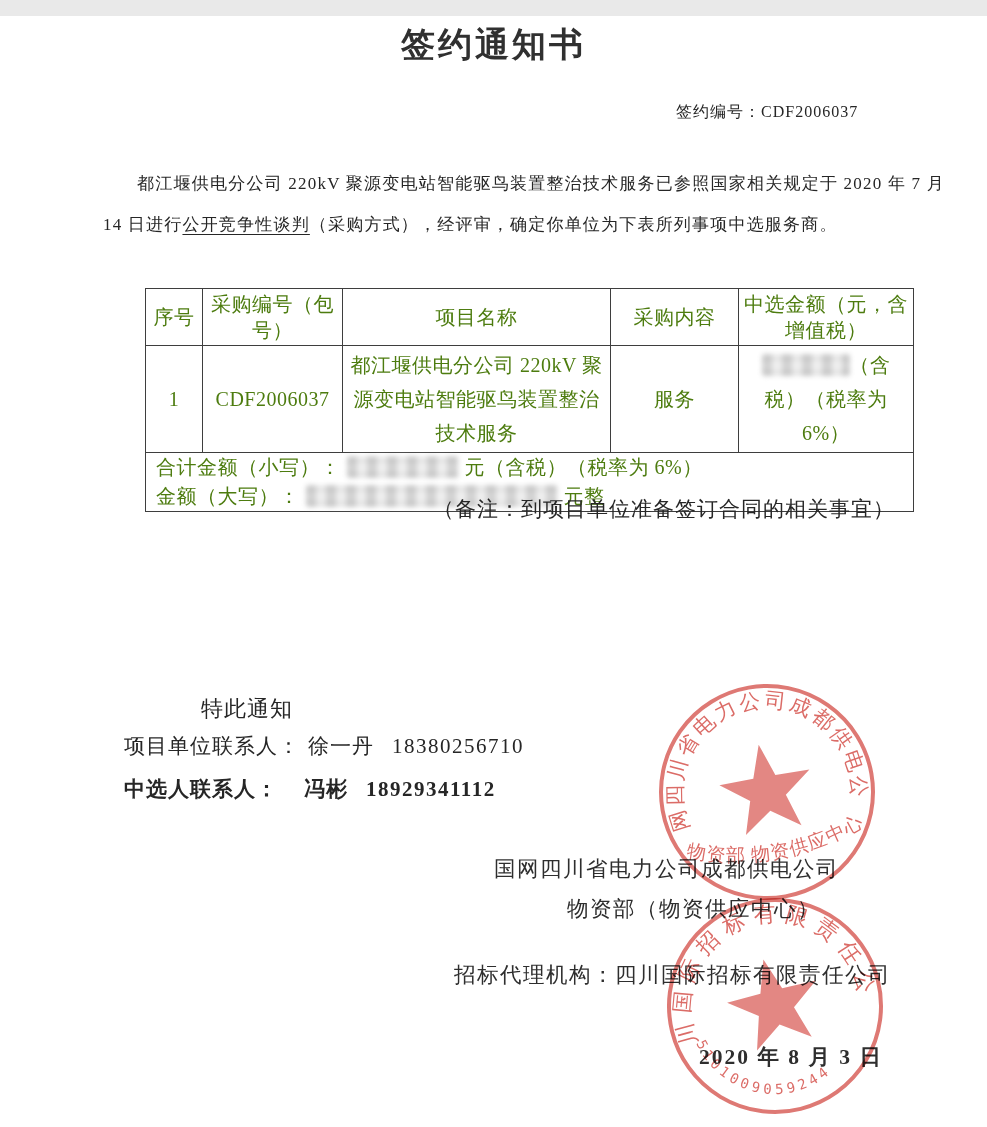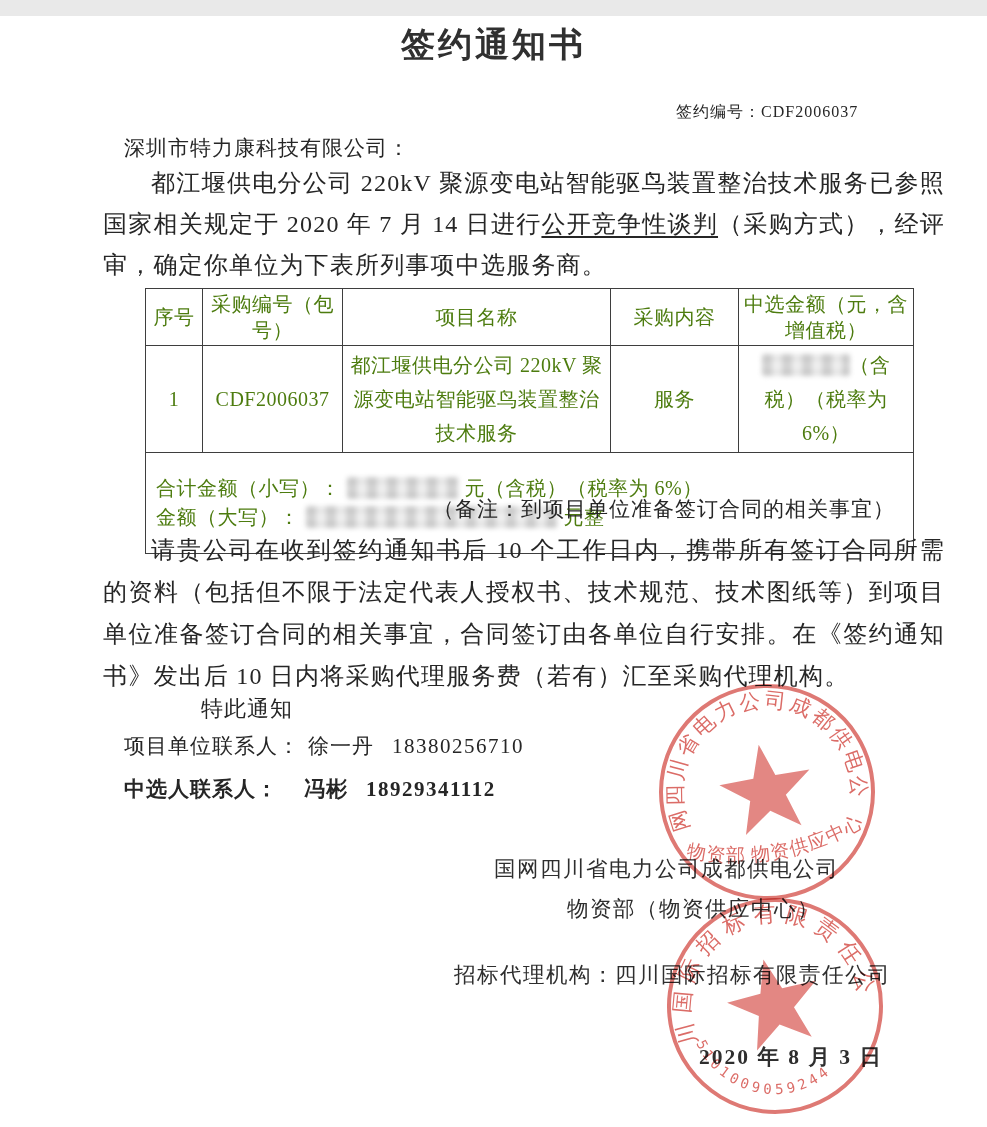--- a/index.html
+++ b/index.html
@@ -16,21 +16,21 @@
   .doc-title{
     top:6px;left:0;width:100%;
     text-align:center;
     font-size:34px;font-weight:600;letter-spacing:3px;
     color:#303030;
   }
   .ref-line{top:86px;left:676px;font-size:16px;letter-spacing:1px;}
   .salutation{top:118px;left:124px;font-size:21px;letter-spacing:1px;}
   .para{
     left:103px;width:842px;
-    font-size:24px;line-height:41px;
+    font-size:17px;line-height:41px;
     text-align:justify;text-indent:2em;
     letter-spacing:1.2px;
   }
   .para1{top:147px;}
   .para2{top:513px;line-height:42px;}
   .u{text-decoration:underline;text-underline-offset:4px;}
 
   table.notice-table{
     position:absolute;top:272px;left:145px;
     width:768px;border-collapse:collapse;table-layout:fixed;
@@ -39,21 +39,21 @@
   .notice-table td,.notice-table th{
     border:1px solid #3e3e3e;
     font-weight:normal;
     text-align:center;vertical-align:middle;
     padding:2px 4px;line-height:27px;
     letter-spacing:0.5px;
   }
   .notice-table thead th{height:46px;line-height:26px;}
   .notice-table .data-row td{height:96px;line-height:34px;}
   .notice-table .totals-cell{
-    text-align:left;padding:21px 10px;line-height:29px;height:auto;
+    text-align:left;padding:0 10px;line-height:29px;height:auto;
   }
   .redact{
     display:inline-block;
     background-color:#efefef;
     background-image:
       repeating-linear-gradient(90deg, rgba(185,185,185,.55) 0 10px, rgba(238,238,238,.5) 10px 20px),
       repeating-linear-gradient(0deg, rgba(205,205,205,.5) 0 7px, rgba(248,248,248,.5) 7px 14px);
     filter:blur(2.5px);
     border-radius:3px;
     vertical-align:-4px;
@@ -94,21 +94,20 @@
 </style>
 </head>
 <body>
 
 <div class="page">
 
   <div class="abs doc-title">签约通知书</div>
 
   <div class="abs ref-line">签约编号：CDF2006037</div>
 
-  <div class="abs salutation">深圳市特力康科技有限公司：</div>
 
   <div class="abs para para1"><span>都江堰供电分公司 220kV 聚源变电站智能驱鸟装置整治技术服务已参照国家相关规定于 2020 年 7 月 14 日进行</span><span class="u">公开竞争性谈判</span><span>（采购方式），经评审，确定你单位为下表所列事项中选服务商。</span></div>
 
   <table class="notice-table">
     <colgroup>
       <col style="width:57px">
         <col style="width:140px">
         <col style="width:268px">
         <col style="width:128px">
         <col style="width:175px">
@@ -134,21 +133,20 @@
         <td class="totals-cell" colspan="5">
           <div><span>合计金额（小写）：</span><span class="redact redact-small"></span><span>元（含税）（税率为 6%）</span></div>
           <div><span>金额（大写）：</span><span class="redact redact-big"></span><span>元整</span></div>
         </td>
       </tr>
     </tbody>
   </table>
 
   <div class="abs remark">（备注：到项目单位准备签订合同的相关事宜）</div>
 
-  <div class="abs para para2">请贵公司在收到签约通知书后 10 个工作日内，携带所有签订合同所需的资料（包括但不限于法定代表人授权书、技术规范、技术图纸等）到项目单位准备签订合同的相关事宜，合同签订由各单位自行安排。在《签约通知书》发出后 10 日内将采购代理服务费（若有）汇至采购代理机构。</div>
 
   <div class="abs notice-word">特此通知</div>
 
   <div class="abs contact contact-1"><span>项目单位联系人：</span><span class="c-name">徐一丹</span><span class="c-phone">18380256710</span></div>
 
   <div class="abs contact contact-2"><span>中选人联系人：</span><span class="c-name">冯彬</span><span class="c-phone">18929341112</span></div>
 
   <div class="abs sig sig-org1">国网四川省电力公司成都供电公司</div>
   <div class="abs sig sig-org2">物资部（物资供应中心）</div>
   <div class="abs sig sig-agency">招标代理机构：四川国际招标有限责任公司</div>

